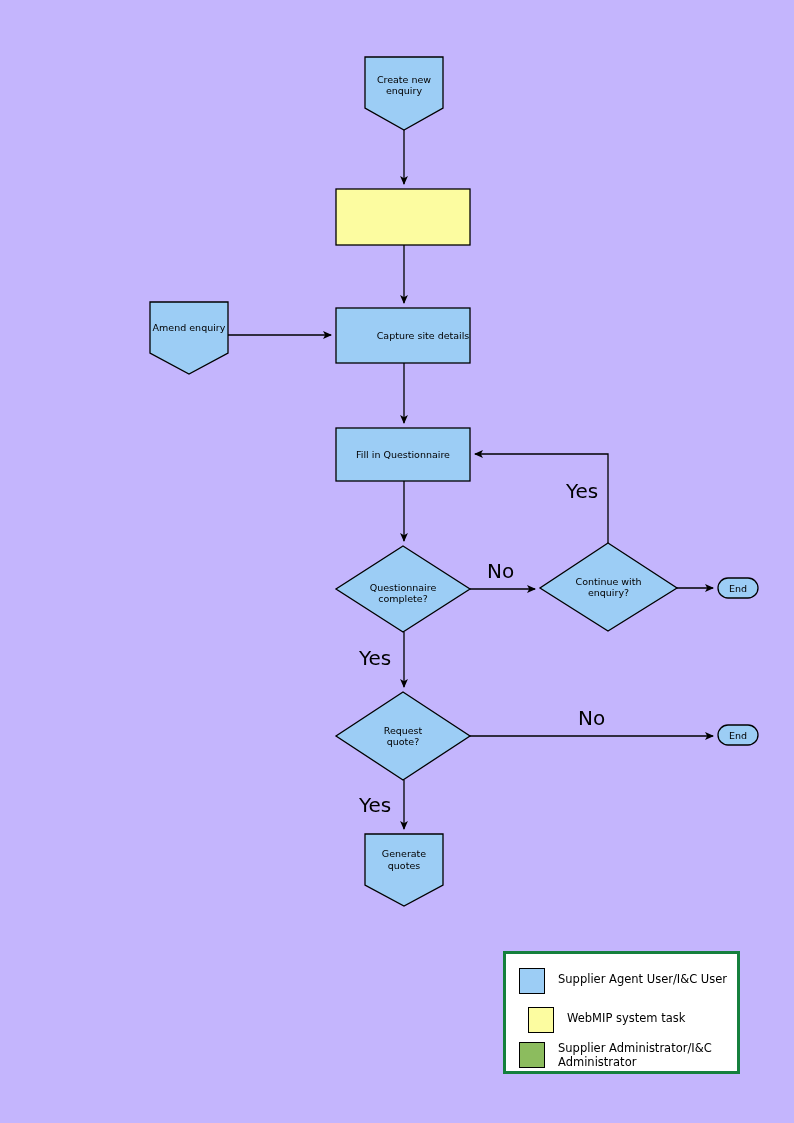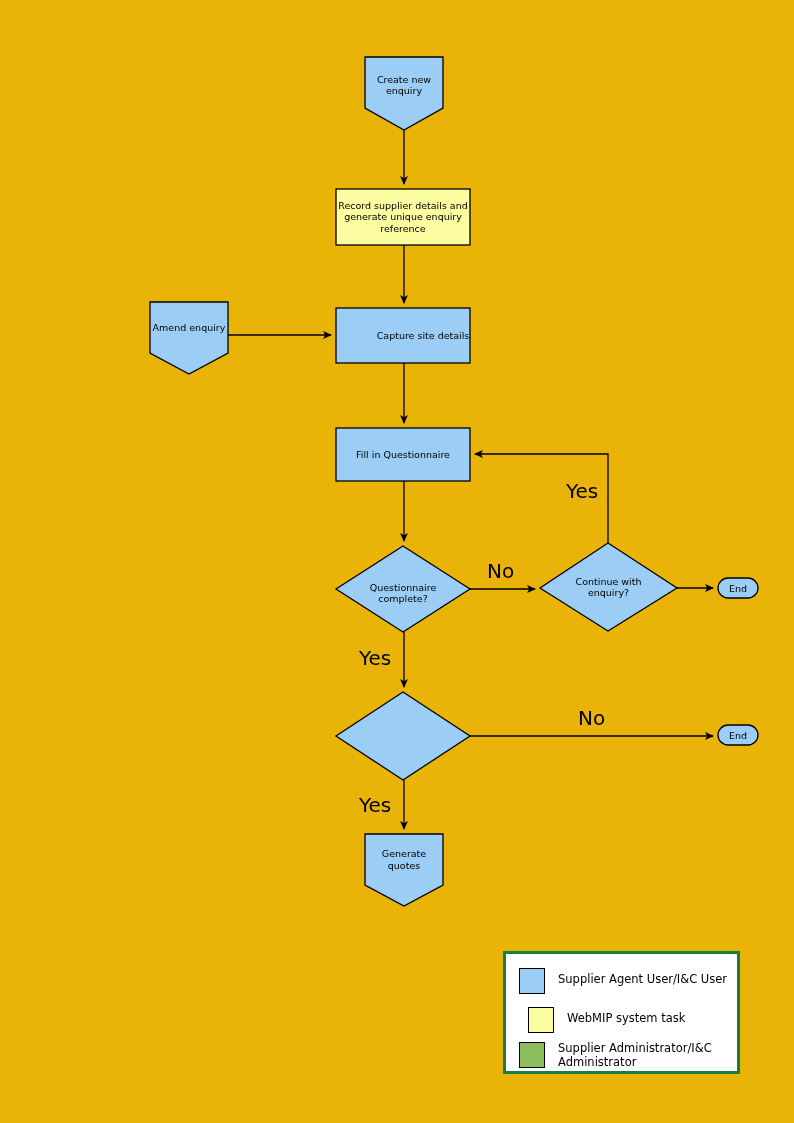--- a/index.html
+++ b/index.html
@@ -8,21 +8,21 @@
     padding: 0;
     background: #ffffff;
   }
   body {
     font-family: "DejaVu Sans", sans-serif;
   }
   #canvas {
     position: relative;
     width: 794px;
     height: 1123px;
-    background: #eab308;
+    background: #c4b5fd;
     overflow: hidden;
   }
   #svg-layer {
     position: absolute;
     left: 0;
     top: 0;
     width: 794px;
     height: 1123px;
   }
   .node-label {
@@ -149,38 +149,37 @@
     <path d="M403,692 L470,736 L403,780 L336,736 Z" fill="#9CCDF5" stroke="#000000" stroke-width="1.3"></path>
 
     <rect x="718" y="725" width="40" height="20" rx="10" ry="10" fill="#9CCDF5" stroke="#000000" stroke-width="1.3"></rect>
 
     <path d="M365,834 L443,834 L443,885 L404,906 L365,885 Z" fill="#9CCDF5" stroke="#000000" stroke-width="1.3"></path>
   </svg>
 
   <div class="node-label" style="left:365px; top:57px; width:78px; height:56px;">Create new
 enquiry</div>
 
-  <div class="node-label" style="left:336px; top:189px; width:134px; height:56px;">Record supplier details and
-generate unique enquiry
-reference</div>
 
   <div class="node-label" style="left:150px; top:302px; width:78px; height:51px;">Amend enquiry</div>
 
   <div class="node-label" style="left:336px; top:308px; width:134px; height:55px;padding-left:20px;">Capture site details</div>
 
   <div class="node-label" style="left:336px; top:428px; width:134px; height:53px;">Fill in Questionnaire</div>
 
   <div class="node-label" style="left:336px; top:550px; width:134px; height:86px;">Questionnaire
 complete?</div>
 
   <div class="node-label" style="left:540px; top:543px; width:137px; height:88px;">Continue with
 enquiry?</div>
 
   <div class="terminator-label" style="left:718px; top:578px; width:40px; height:20px;">End</div>
 
+  <div class="node-label" style="left:336px; top:692px; width:134px; height:88px;">Request
+quote?</div>
 
   <div class="terminator-label" style="left:718px; top:725px; width:40px; height:20px;">End</div>
 
   <div class="node-label" style="left:365px; top:834px; width:78px; height:51px;">Generate
 quotes</div>
 
   <div class="edge-label" style="left:487px; top:561px;">No</div>
 
   <div class="edge-label" style="left:566px; top:481px;">Yes</div>
 

